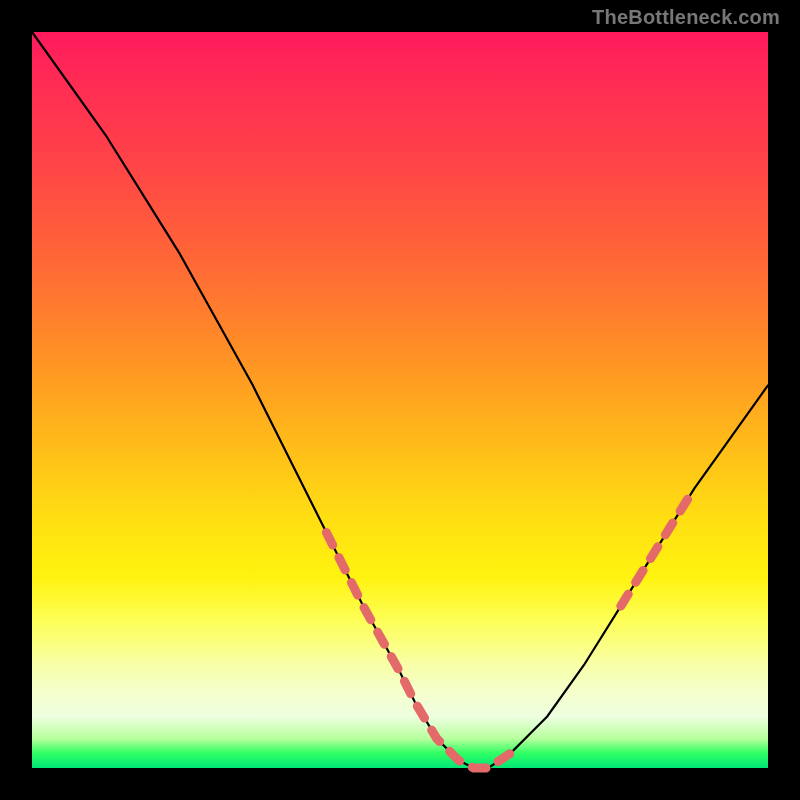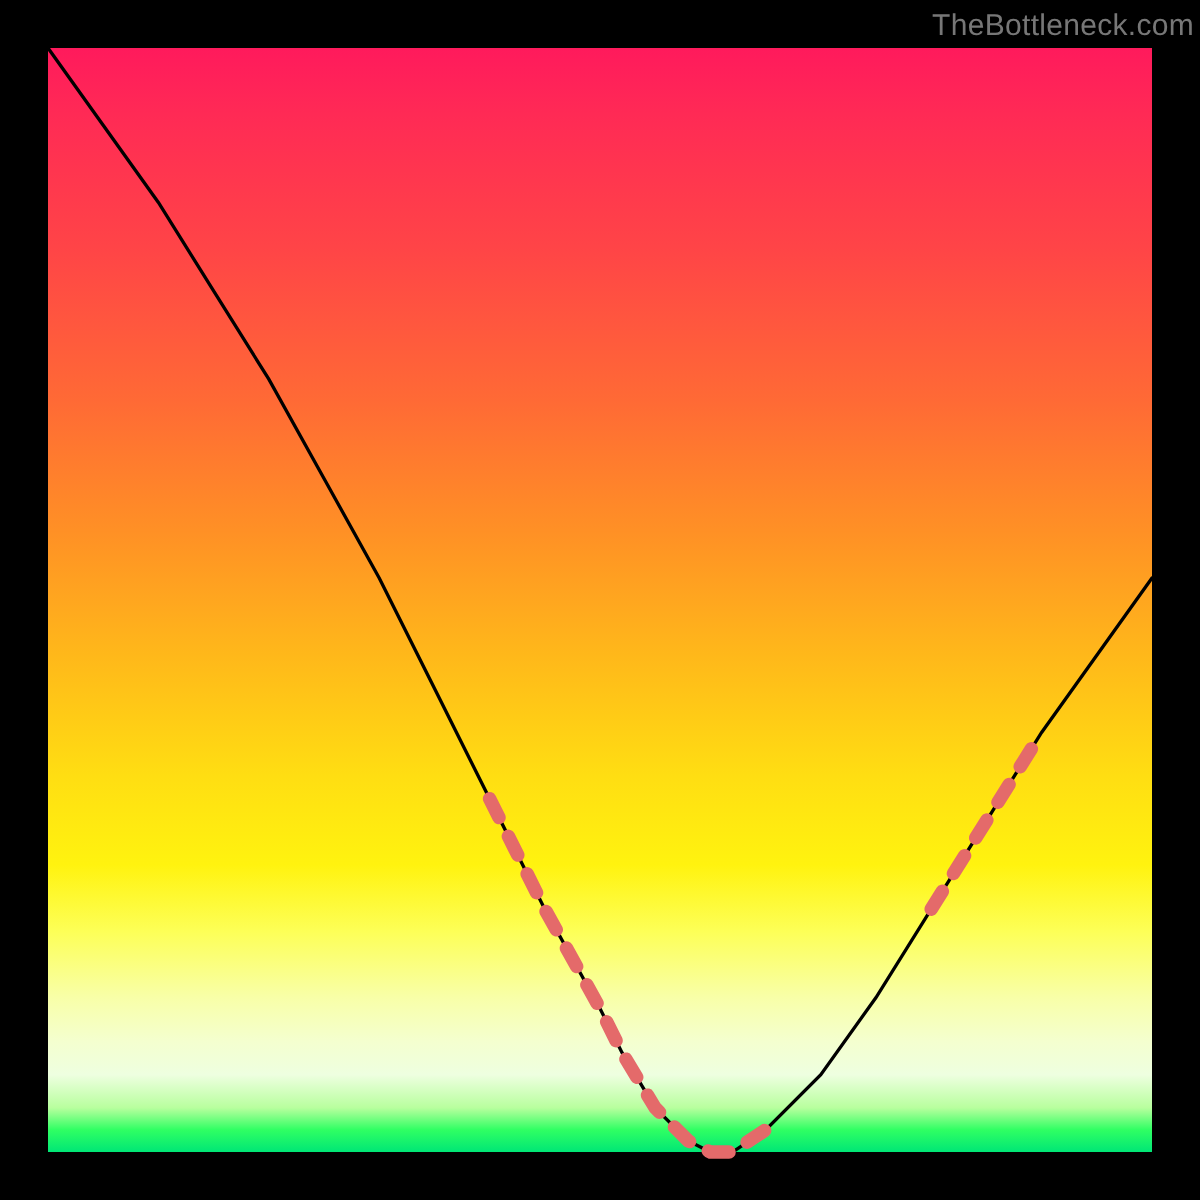--- a/index.html
+++ b/index.html
@@ -41,24 +41,24 @@
       #f4ffcf 90%,
       #eeffe0 93%,
       #b8ff9e 96%,
       #2fff63 98%,
       #00e676 100%
     );
   }
   .watermark {
     position: absolute;
     top: 6px;
-    right: 4px;
+    right: 20px;
     color: #777;
     font-size: 20px;
-    font-weight: 400;
+    font-weight: 700;
     letter-spacing: 0.2px;
     user-select: none;
   }
   svg.curve {
     position: absolute;
     left: 0;
     top: 0;
     width: 736px;
     height: 736px;
     overflow: visible;

